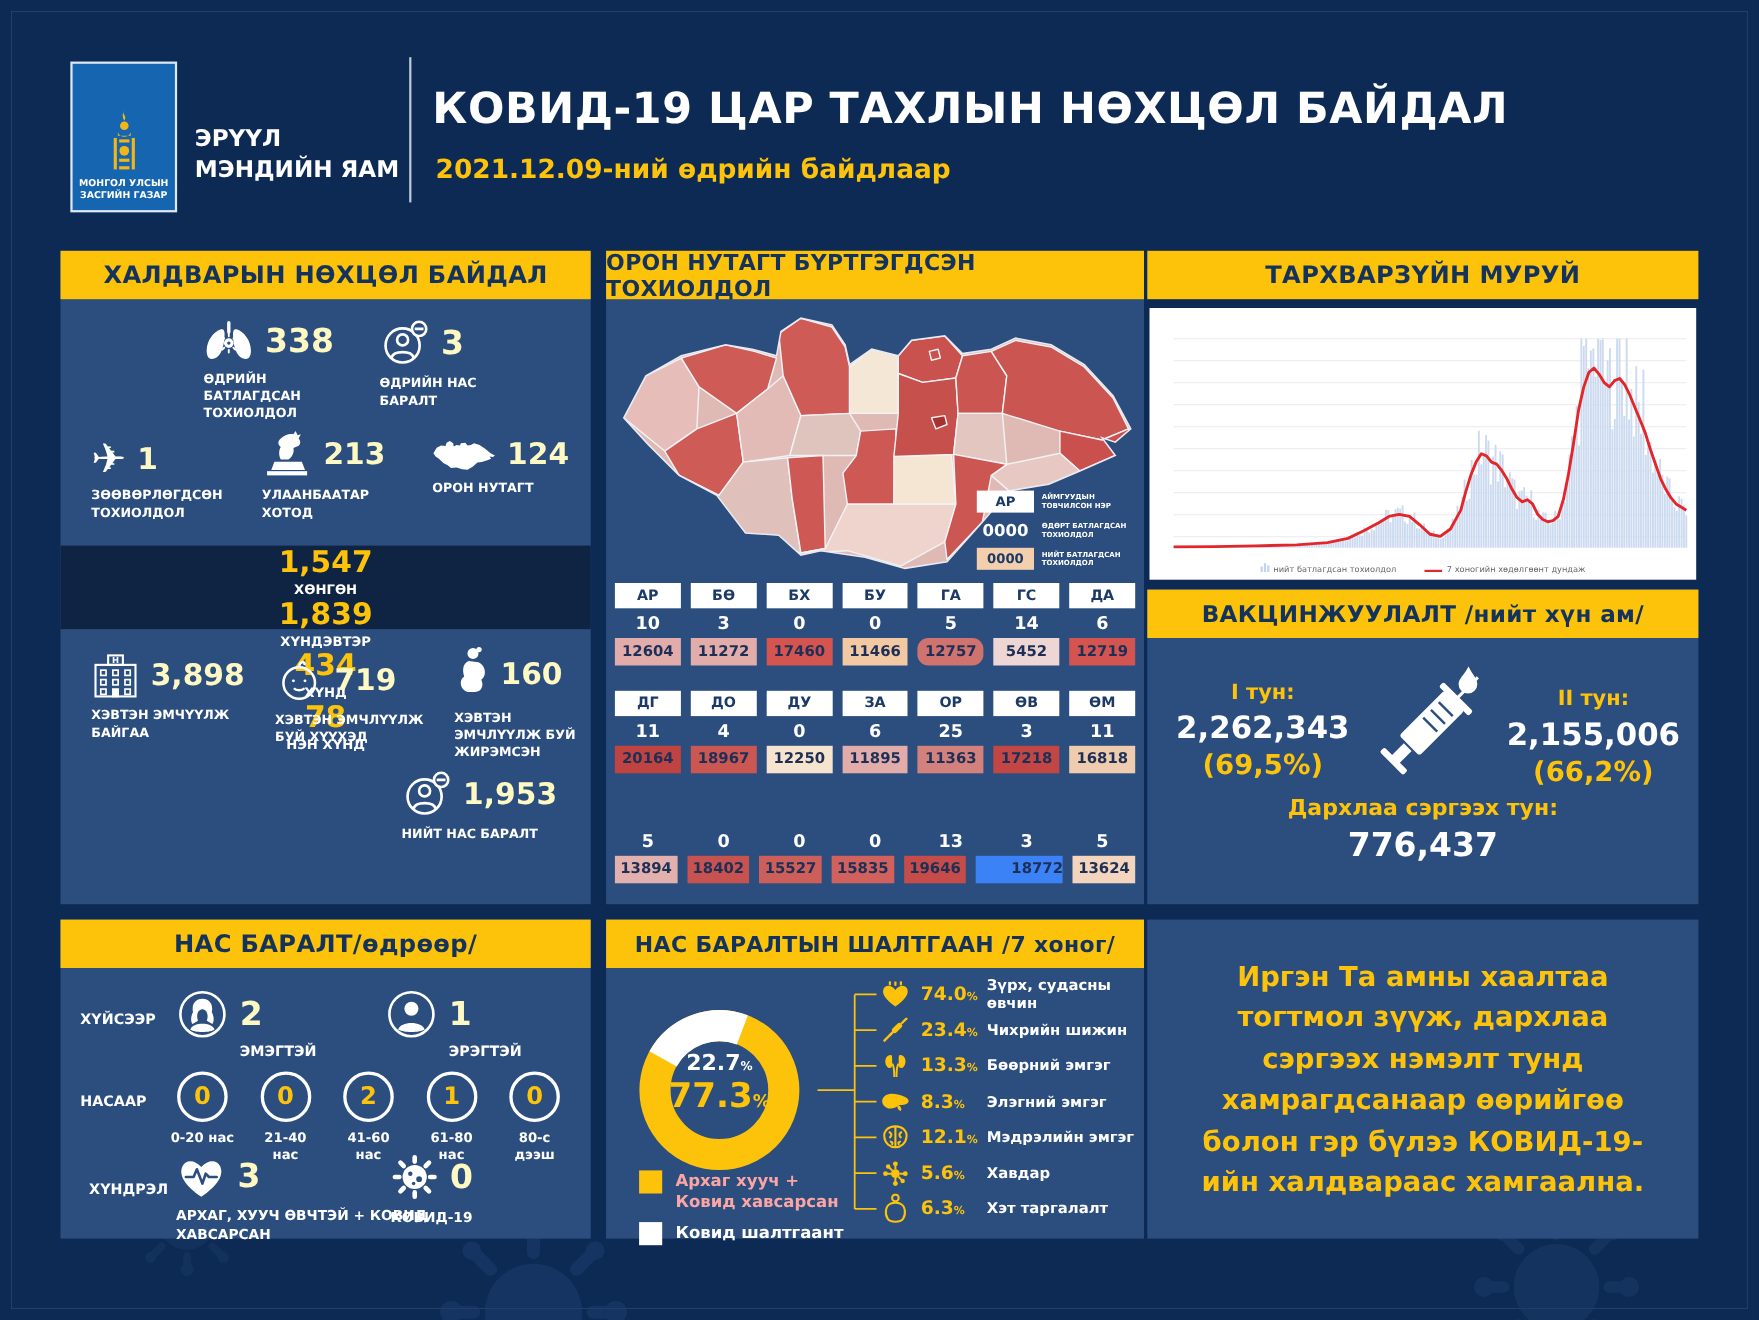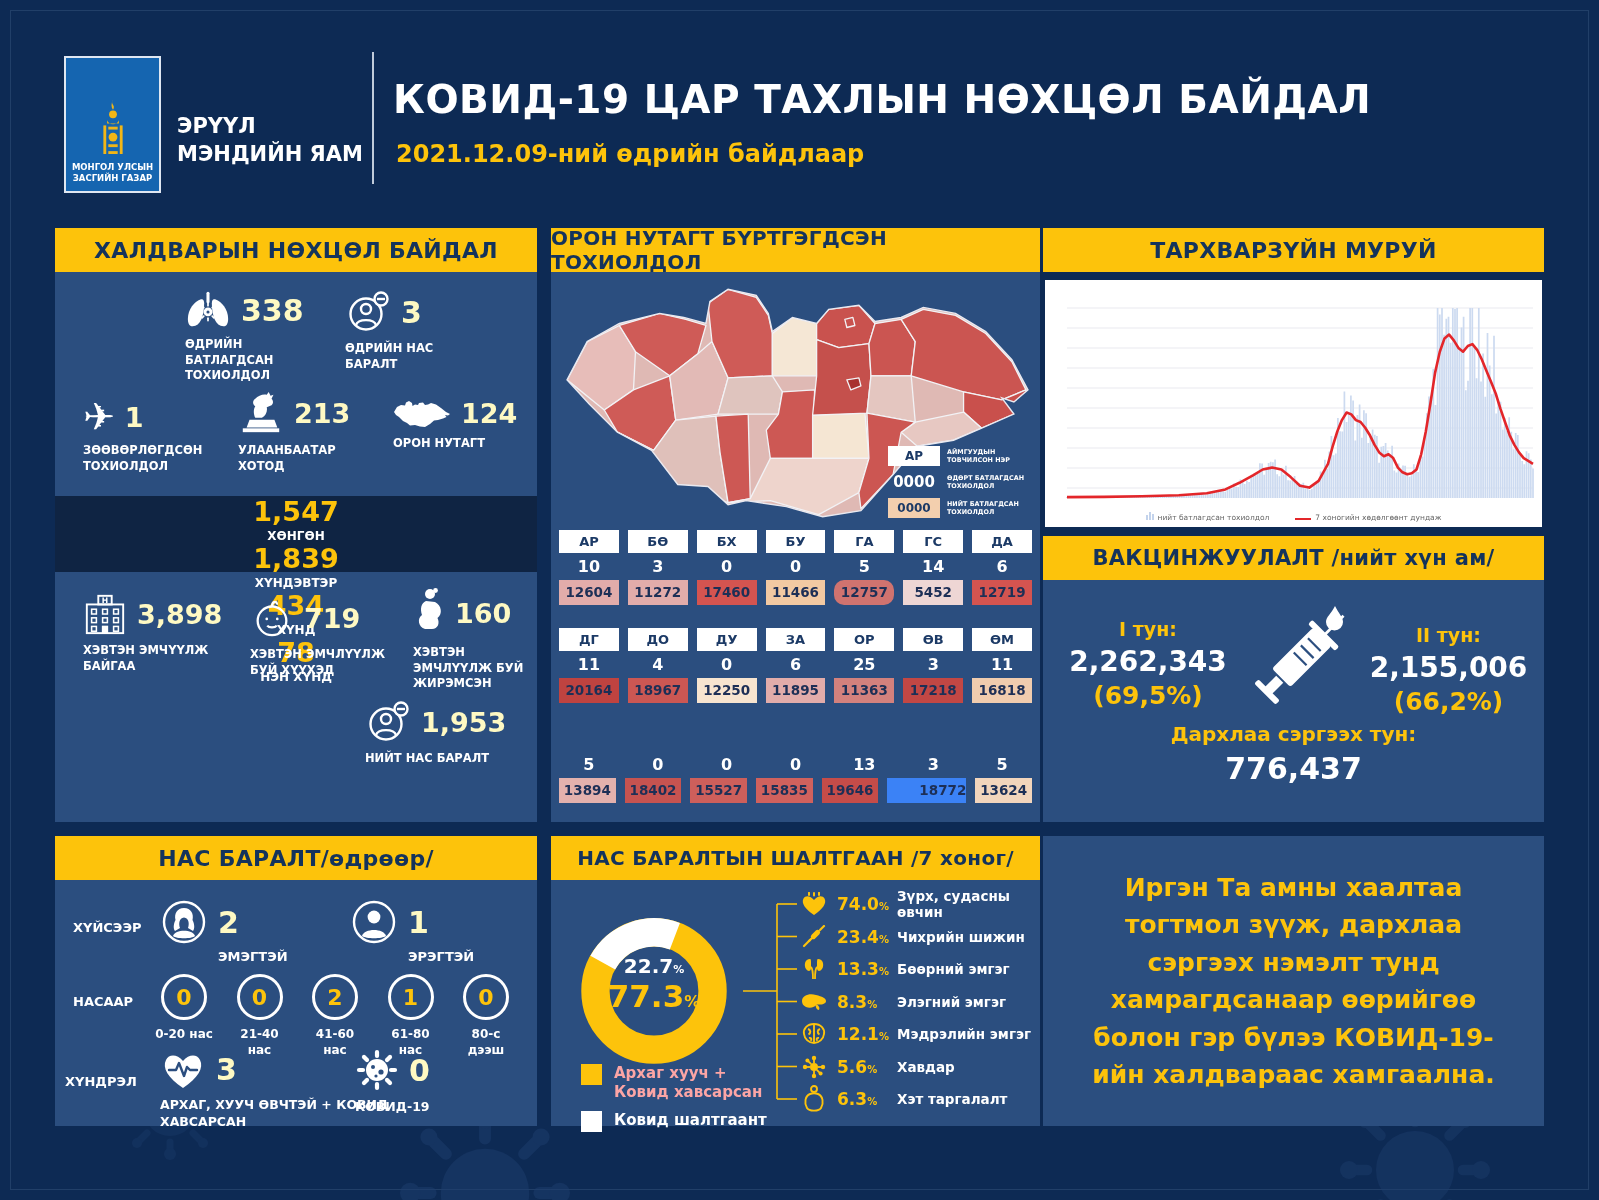--- a/index.html
+++ b/index.html
@@ -538,21 +538,21 @@
       <div style="width:68px;display:flex;flex-direction:column;align-items:center">
         <div class="age-circle">1</div>
         <div class="age-label" style="width:52px">61-80 нас</div>
       </div>
       <div style="width:68px;display:flex;flex-direction:column;align-items:center">
         <div class="age-circle">0</div>
         <div class="age-label" style="width:54px">80-с дээш</div>
       </div>
     </div>
 
-    <div class="d-cat" style="left:10px;top:238px">ХҮНДРЭЛ</div>
+    <div class="d-cat" style="left:26px;top:238px">ХҮНДРЭЛ</div>
     <div class="stat" style="left:105px;top:212px">
       <div class="stat-top">
         <span class="icon">
           <svg width="46" height="42" viewBox="0 0 46 42">
             <path d="M23 40 C8 30 2 20 6 12 C9 6 17 6 23 13 C29 6 37 6 40 12 C44 20 38 30 23 40Z" fill="#fff"></path>
             <polyline points="9,22 16,22 19,15 24,28 27,19 30,22 37,22" fill="none" stroke="#2b4e7f" stroke-width="2.4" stroke-linejoin="round" stroke-linecap="round"></polyline>
           </svg>
         </span>
         <span class="stat-num">3</span>
       </div>

